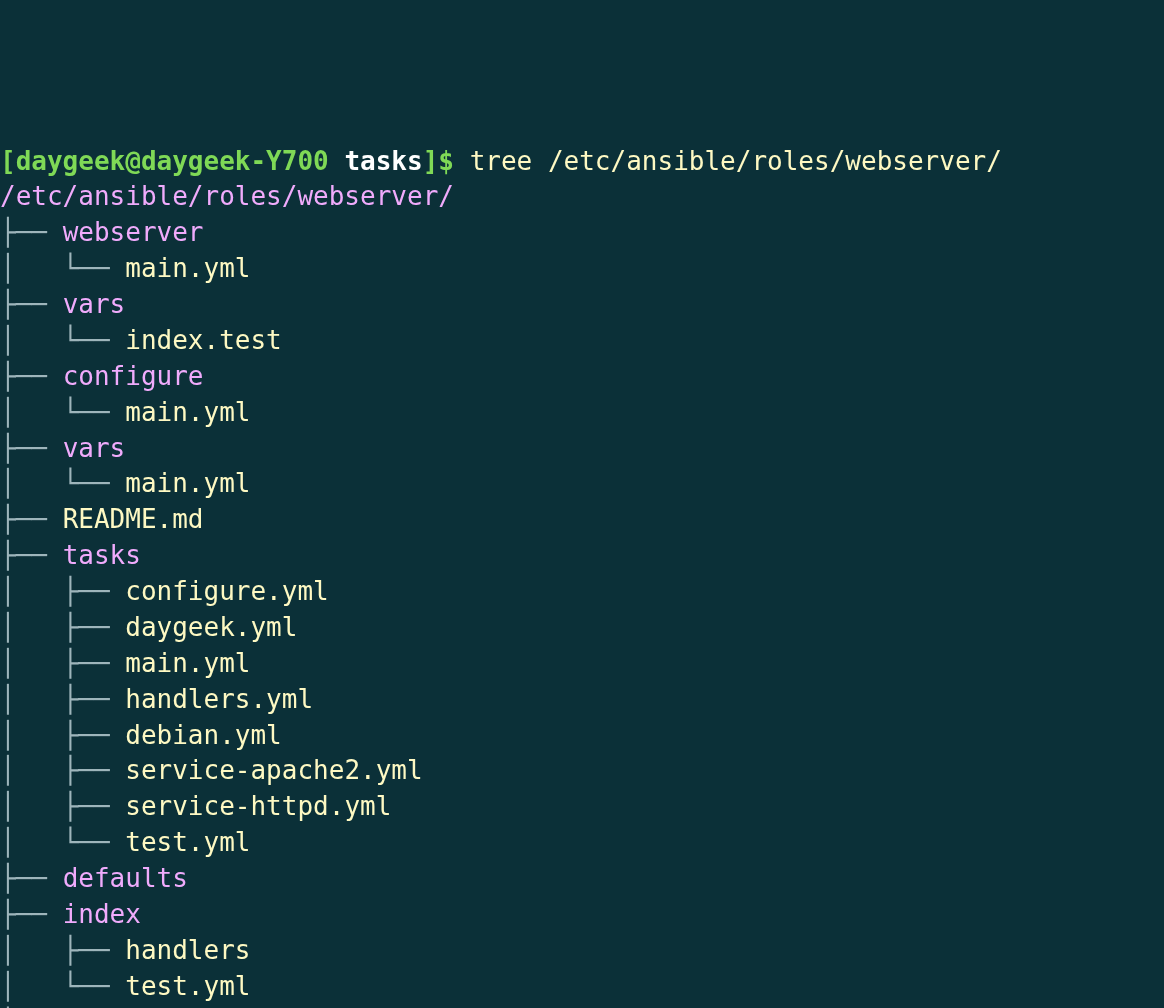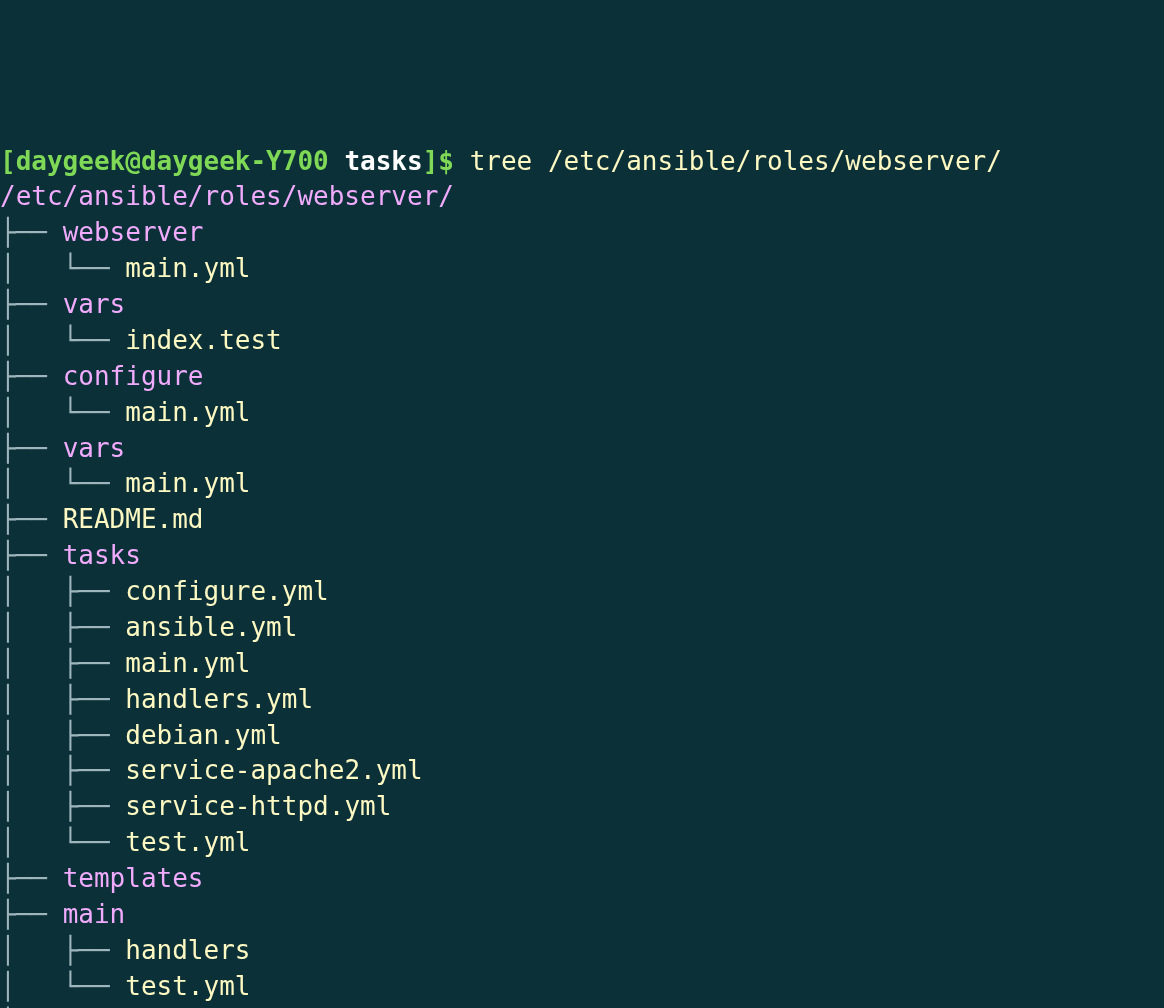--- a/index.html
+++ b/index.html
@@ -50,29 +50,29 @@
 <span class="tree">│   └── </span><span class="dim">main.yml</span>
 <span class="tree">├── </span><span class="blue">vars</span>
 <span class="tree">│   └── </span><span class="dim">index.test</span>
 <span class="tree">├── </span><span class="blue">configure</span>
 <span class="tree">│   └── </span><span class="dim">main.yml</span>
 <span class="tree">├── </span><span class="blue">vars</span>
 <span class="tree">│   └── </span><span class="dim">main.yml</span>
 <span class="tree">├── </span><span class="dim">README.md</span>
 <span class="tree">├── </span><span class="blue">tasks</span>
 <span class="tree">│   ├── </span><span class="dim">configure.yml</span>
-<span class="tree">│   ├── </span><span class="dim">ansible.yml</span>
+<span class="tree">│   ├── </span><span class="dim">daygeek.yml</span>
 <span class="tree">│   ├── </span><span class="dim">main.yml</span>
 <span class="tree">│   ├── </span><span class="dim">handlers.yml</span>
 <span class="tree">│   ├── </span><span class="dim">debian.yml</span>
 <span class="tree">│   ├── </span><span class="dim">service-apache2.yml</span>
 <span class="tree">│   ├── </span><span class="dim">service-httpd.yml</span>
 <span class="tree">│   └── </span><span class="dim">test.yml</span>
-<span class="tree">├── </span><span class="blue">templates</span>
-<span class="tree">├── </span><span class="blue">main</span>
+<span class="tree">├── </span><span class="blue">defaults</span>
+<span class="tree">├── </span><span class="blue">index</span>
 <span class="tree">│   ├── </span><span class="dim">handlers</span>
 <span class="tree">│   └── </span><span class="dim">test.yml</span>
 <span class="tree">└── </span><span class="blue">vars</span>
 </span>
 </div>
 
 
 
 
 </body></html>

